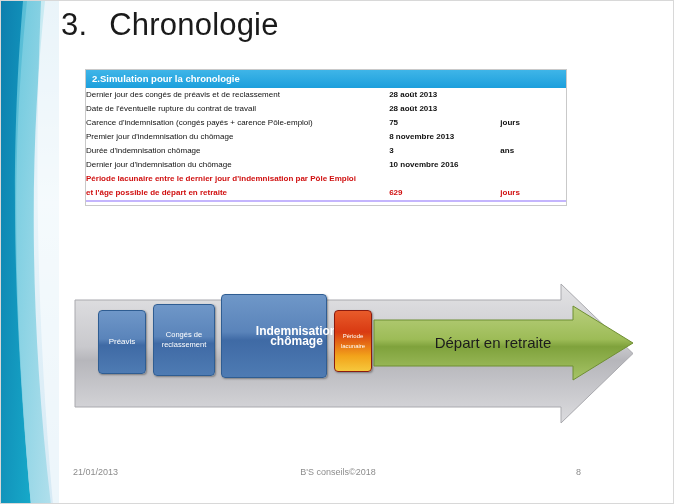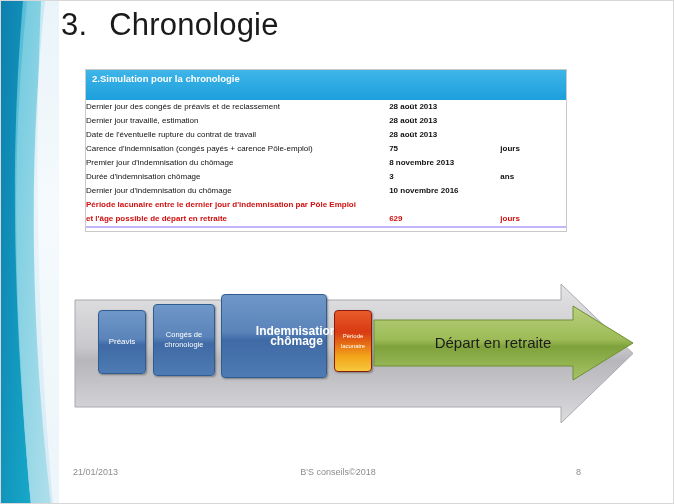--- a/index.html
+++ b/index.html
@@ -40,21 +40,21 @@
     position:absolute;left:84px;top:68px;width:482px;
     border:1px solid #c9c9c9;
     background:#ffffff;
     box-sizing:border-box;
   }
   .panel-header{
     background:#2fa9e0;
     background:linear-gradient(180deg,#3fb5e8 0%,#1c9fdc 100%);
     color:#ffffff;
     font-size:9.5px;font-weight:bold;
-    padding:3px 6px 16px 6px;
+    padding:3px 6px 4px 6px;
     line-height:11px;
   }
   table.rows{
     width:100%;border-collapse:collapse;
     font-size:8px;color:#111111;
     table-layout:fixed;
   }
   table.rows td{
     padding:2px 0 2px 0;
     vertical-align:top;
@@ -144,25 +144,20 @@
   <div class="panel">
     <div class="panel-header">2.Simulation pour la chronologie</div>
     <table class="rows">
       <tbody>
         <tr>
           <td class="c-label">Dernier jour des congés de préavis et de reclassement</td>
           <td class="c-val b-val">28 août 2013</td>
           <td class="c-unit"></td>
         </tr>
         <tr>
-          <td class="c-label">Dernier jour travaillé, estimation</td>
-          <td class="c-val b-val">28 août 2013</td>
-          <td class="c-unit"></td>
-        </tr>
-        <tr>
           <td class="c-label">Date de l'éventuelle rupture du contrat de travail</td>
           <td class="c-val b-val">28 août 2013</td>
           <td class="c-unit"></td>
         </tr>
         <tr>
           <td class="c-label">Carence d'indemnisation (congés payés + carence Pôle-emploi)</td>
           <td class="c-val b-val">75</td>
           <td class="c-unit b-val">jours</td>
         </tr>
         <tr>
@@ -207,21 +202,21 @@
         </linearGradient>
       </defs>
       <path d="M2,18 L488,18 L488,2 L560,71.5 L488,141 L488,125 L2,125 Z" fill="url(#gg)" stroke="#a9a9ae" stroke-width="1"></path>
     </svg>
 
     <div class="boxes">
       <div class="box" id="box-preavis">
         <span>Préavis</span>
       </div>
       <div class="box" id="box-reclass">
-        <span>Congés de chronologie</span>
+        <span>Congés de reclassement</span>
       </div>
       <div class="box" id="box-chomage">
         <span>Indemnisation chômage</span>
       </div>
       <div class="box" id="box-lacunaire">
         <span>Période lacunaire</span>
       </div>
     </div>
 
     <svg class="green-arrow" width="262" height="78" viewBox="0 0 262 78" xmlns="http://www.w3.org/2000/svg">

